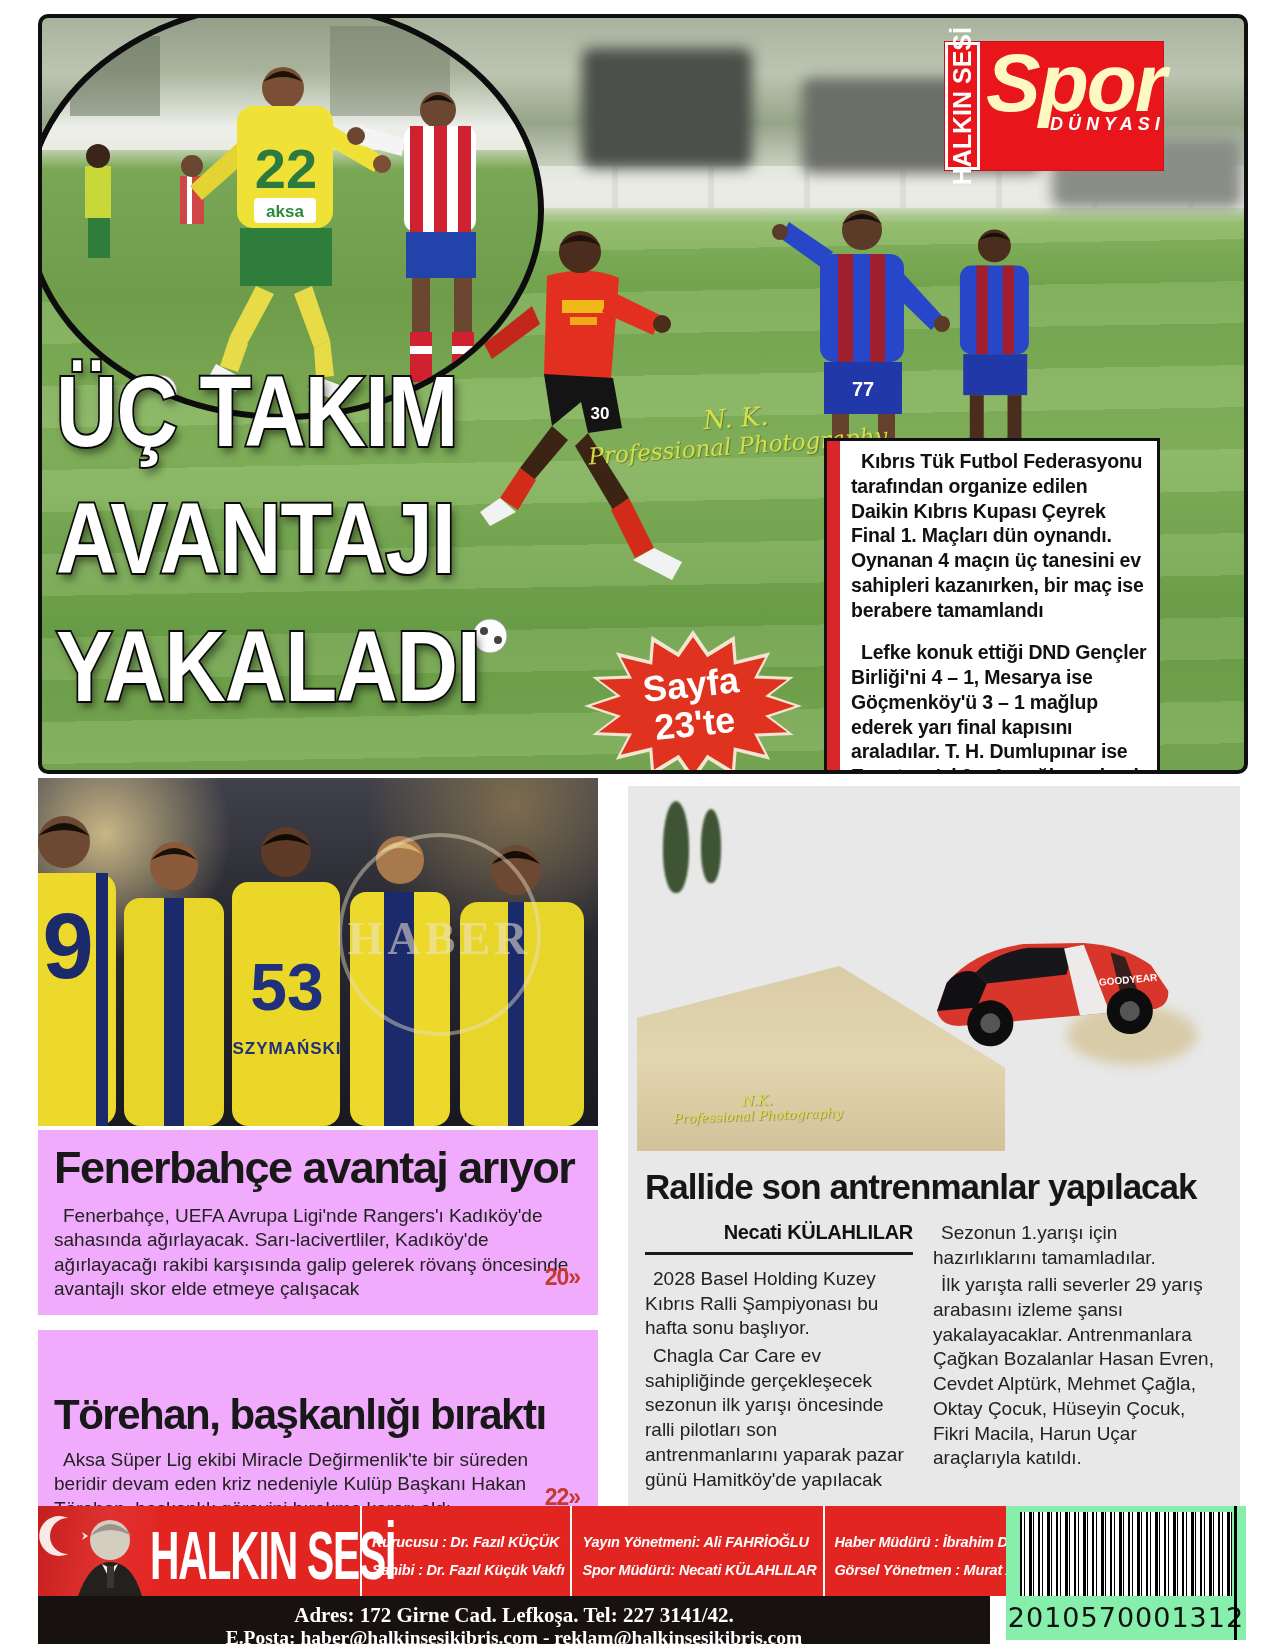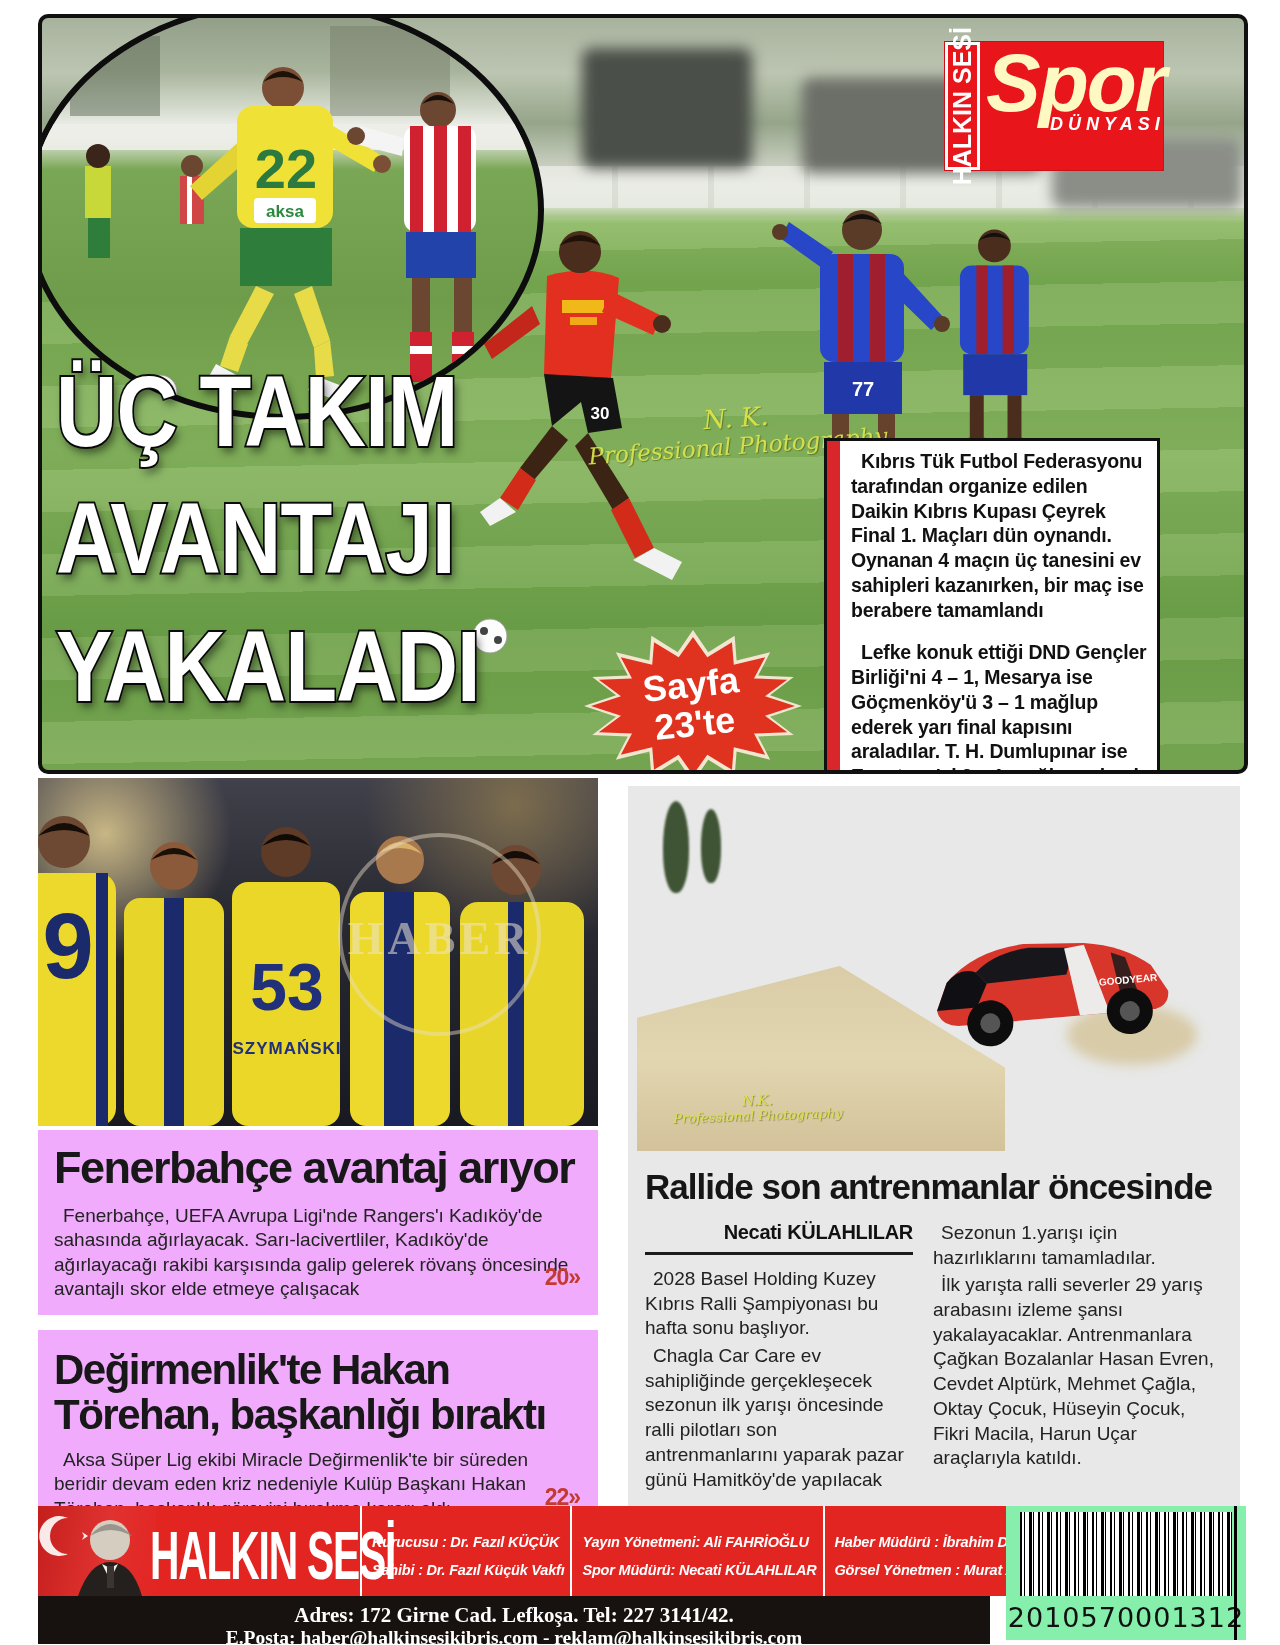--- a/index.html
+++ b/index.html
@@ -326,21 +326,21 @@
   </div>
 
   <div id="fener-panel" class="article-panel">
     <h2>Fenerbahçe avantaj arıyor</h2>
     <p class="body-text">Fenerbahçe, UEFA Avrupa Ligi'nde Rangers'ı Kadıköy'de sahasında ağırlayacak. Sarı-lacivertliler, Kadıköy'de ağırlayacağı rakibi karşısında galip gelerek rövanş öncesinde avantajlı skor elde etmeye çalışacak</p>
     <span class="page-ref">20»</span>
   </div>
 
   <div id="degirmenlik-panel" class="article-panel">
     <h2>
-      <span>Değirmenlik'te Hakan</span><br>
+      <br>
       <span>Törehan, başkanlığı bıraktı</span>
     </h2>
     <p class="body-text">Aksa Süper Lig ekibi Miracle Değirmenlik'te bir süreden beridir devam eden kriz nedeniyle Kulüp Başkanı Hakan Törehan, başkanlık görevini bırakma kararı aldı</p>
     <span class="page-ref">22»</span>
   </div>
 </div>
 
 <div id="col-right">
   <div id="rally-panel">
     <div id="rally-photo" class="photo">
@@ -361,21 +361,21 @@
           <circle cx="212" cy="112" r="23" fill="#0d0d0d"></circle>
             <circle cx="212" cy="112" r="10" fill="#555"></circle>
         </g>
       </svg>
       <div class="watermark" style="left:36px;bottom:28px;transform:rotate(-2deg);">
         <div class="w1" style="font-size:14px;">N.K.</div>
         <div class="w2" style="font-size:13px;">Professional Photography</div>
       </div>
     </div>
 
-    <h2>Rallide son antrenmanlar öncesinde</h2>
+    <h2>Rallide son antrenmanlar yapılacak</h2>
 
     <div id="rally-cols">
       <div class="c1">
         <div class="byline">Necati KÜLAHLILAR</div>
         <p>2028 Basel Holding Kuzey Kıbrıs Ralli Şampiyonası bu hafta sonu başlıyor.</p>
         <p>Chagla Car Care ev sahipliğinde gerçekleşecek sezonun ilk yarışı öncesinde ralli pilotları son antrenmanlarını yaparak pazar günü Hamitköy'de yapılacak</p>
       </div>
       <div class="c2">
         <p>Sezonun 1.yarışı için hazırlıklarını tamamladılar.</p>
         <p>İlk yarışta ralli severler 29 yarış arabasını izleme şansı yakalayacaklar. Antrenmanlara Çağkan Bozalanlar Hasan Evren, Cevdet Alptürk, Mehmet Çağla, Oktay Çocuk, Hüseyin Çocuk, Fikri Macila, Harun Uçar araçlarıyla katıldı.</p>

